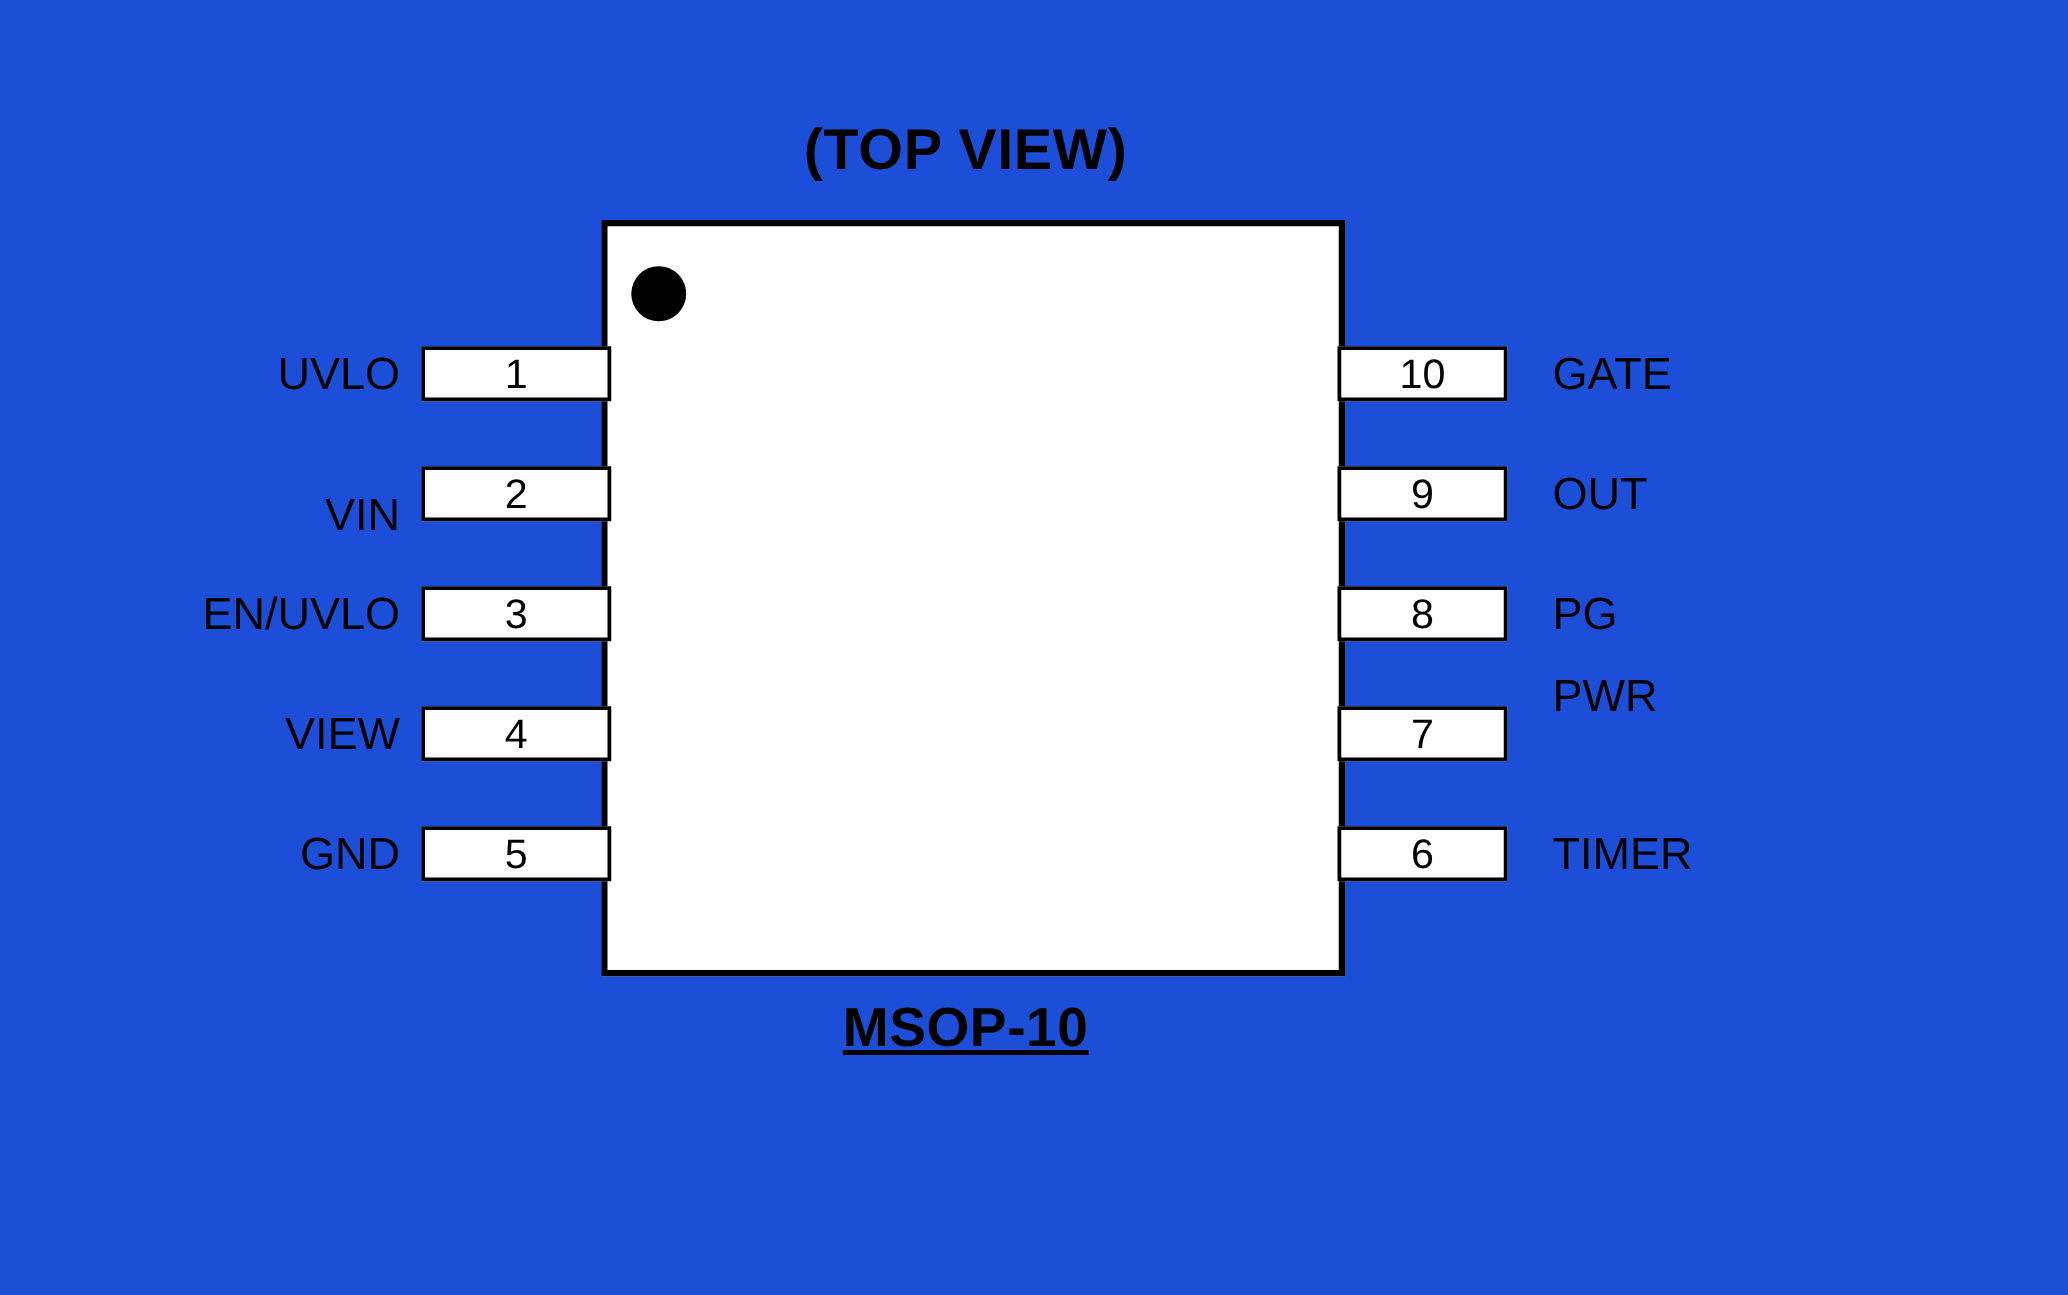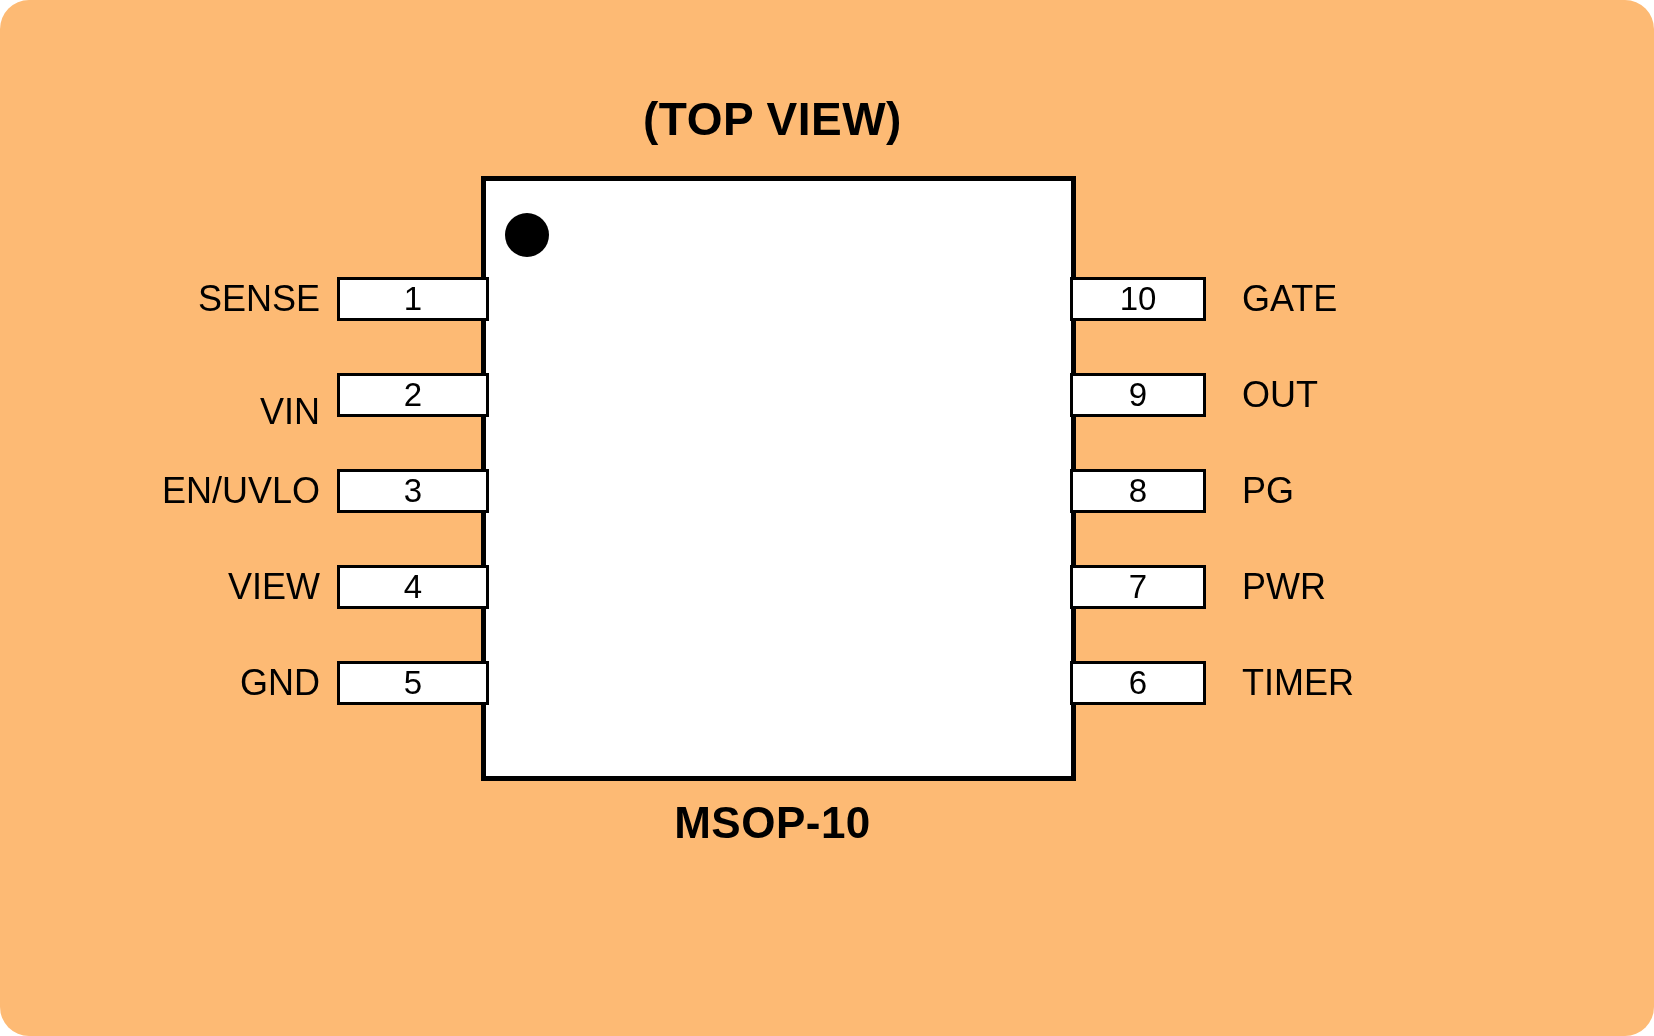--- a/index.html
+++ b/index.html
@@ -11,22 +11,21 @@
     width: 1654px;
     height: 1036px;
     font-family: "Liberation Sans", sans-serif;
     color: #000000;
     overflow: hidden;
   }
   #canvas {
     position: relative;
     width: 1654px;
     height: 1036px;
-    background: #fdba74;
-    border-radius: 29px;
+    background: #1d4ed8;
   }
 
   
   .title {
     position: absolute;
     left: 0;
     top: 92px;
     width: 1545px;
     text-align: center;
     font-size: 46px;
@@ -39,20 +38,21 @@
   .caption {
     position: absolute;
     left: 0;
     top: 798px;
     width: 1545px;
     text-align: center;
     font-size: 44px;
     font-weight: bold;
     letter-spacing: 0.5px;
     white-space: nowrap;
+    text-decoration: underline;
   }
 
   
   .body-box {
     position: absolute;
     left: 481px;
     top: 176px;
     width: 595px;
     height: 605px;
     border: 5px solid #000000;
@@ -121,21 +121,21 @@
 <div id="canvas">
 
   <div class="title">(TOP VIEW)</div>
 
   <div class="body-box"></div>
   <div class="polarity-dot"></div>
 
   <div class="pin pin-left" style="top:277px">
     <span class="pin-num">1</span>
   </div>
-  <div class="pin-label label-left" style="top:277px">SENSE</div>
+  <div class="pin-label label-left" style="top:277px">UVLO</div>
 
   <div class="pin pin-left" style="top:373px">
     <span class="pin-num">2</span>
   </div>
   <div class="pin-label label-left" style="top:390px">VIN</div>
 
   <div class="pin pin-left" style="top:469px">
     <span class="pin-num">3</span>
   </div>
   <div class="pin-label label-left" style="top:469px">EN/UVLO</div>
@@ -161,21 +161,21 @@
   <div class="pin-label label-right" style="top:373px">OUT</div>
 
   <div class="pin pin-right" style="top:469px">
     <span class="pin-num">8</span>
   </div>
   <div class="pin-label label-right" style="top:469px">PG</div>
 
   <div class="pin pin-right" style="top:565px">
     <span class="pin-num">7</span>
   </div>
-  <div class="pin-label label-right" style="top:565px">PWR</div>
+  <div class="pin-label label-right" style="top:535px">PWR</div>
 
   <div class="pin pin-right" style="top:661px">
     <span class="pin-num">6</span>
   </div>
   <div class="pin-label label-right" style="top:661px">TIMER</div>
 
   <div class="caption">MSOP-10</div>
 
 </div>
 

